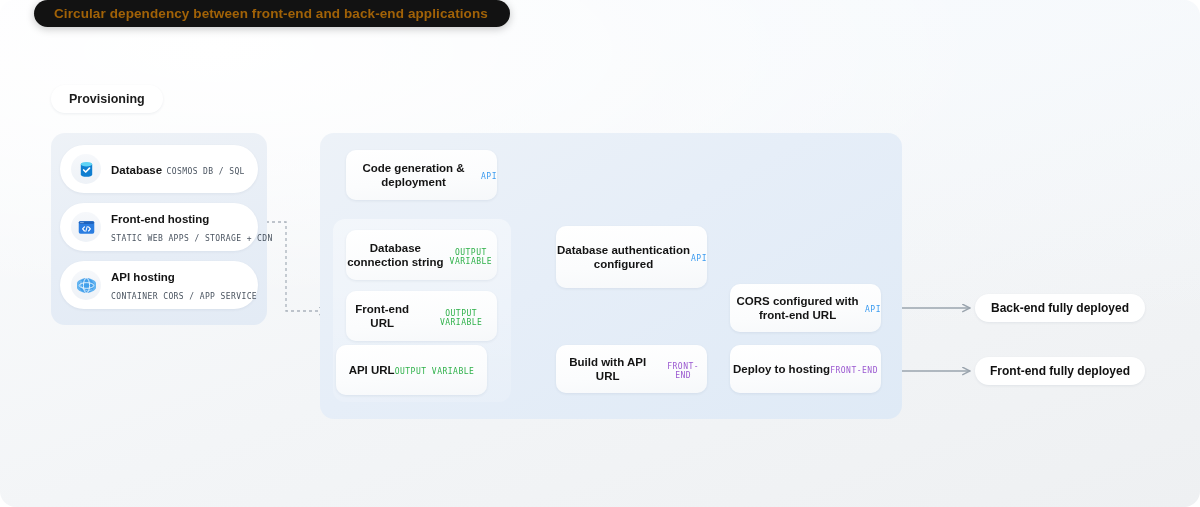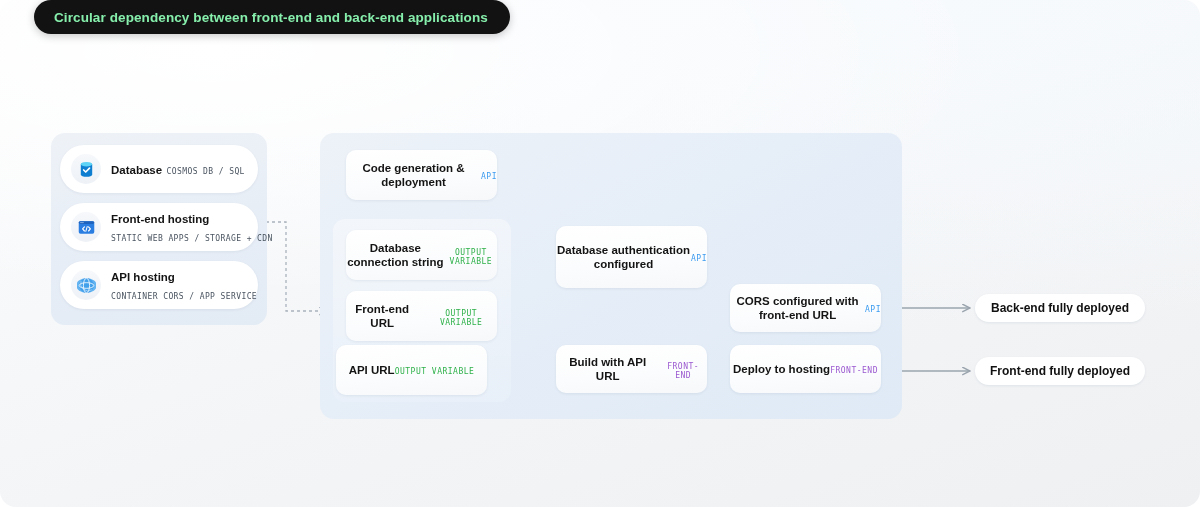--- a/index.html
+++ b/index.html
@@ -13,25 +13,25 @@
     overflow:hidden;
     border-radius:16px;
     background:
       radial-gradient(120% 90% at 18% 10%, #ffffff 0%, rgba(255,255,255,0) 55%),
       radial-gradient(130% 110% at 75% 0%, #f7fafd 0%, rgba(247,250,253,0) 60%),
       linear-gradient(160deg,#fcfdfe 0%,#f3f5f7 55%,#eef0f2 100%);
   }
 
   
   .title-pill{
-    position:absolute;left:34px;top:0px;height:34px;
+    position:absolute;left:34px;top:0px;height:27px;
     display:flex;align-items:center;
     padding:0 22px 0 20px;
     background:#121212;
-    color:#86efac;
+    color:#a16207;
     border-radius:0 0 17px 17px;
     border-top-left-radius:17px;
     border-top-right-radius:17px;
     font-size:13.5px;font-weight:700;letter-spacing:.1px;
     box-shadow:0 2px 8px rgba(0,0,0,.22);
     white-space:nowrap;
   }
 
   
   .sec-pill{
@@ -162,20 +162,21 @@
 
     <path class="ln" d="M707,369 H725" marker-end="url(#ah)"></path>
 
     <path class="ln" d="M891,308 H970" marker-end="url(#ah)"></path>
 
     <path class="ln" d="M891,371 H970" marker-end="url(#ah)"></path>
   </svg>
 
   <div class="title-pill">Circular dependency between front-end and back-end applications</div>
 
+  <div class="sec-pill" id="pill-prov">Provisioning</div>
 
   <div class="panel-prov"></div>
   <div class="panel-build"></div>
   <div class="panel-sub"></div>
 
   <div class="prov-card" id="prov-2">
     <span class="prov-ico">
       <svg width="19" height="19" viewBox="0 0 24 24">
         <rect x="2.2" y="4" width="19.6" height="16" rx="2.2" fill="#2a7de1"></rect>
         <rect x="2.2" y="4" width="19.6" height="3.6" rx="2.2" fill="#1e63bd"></rect>

